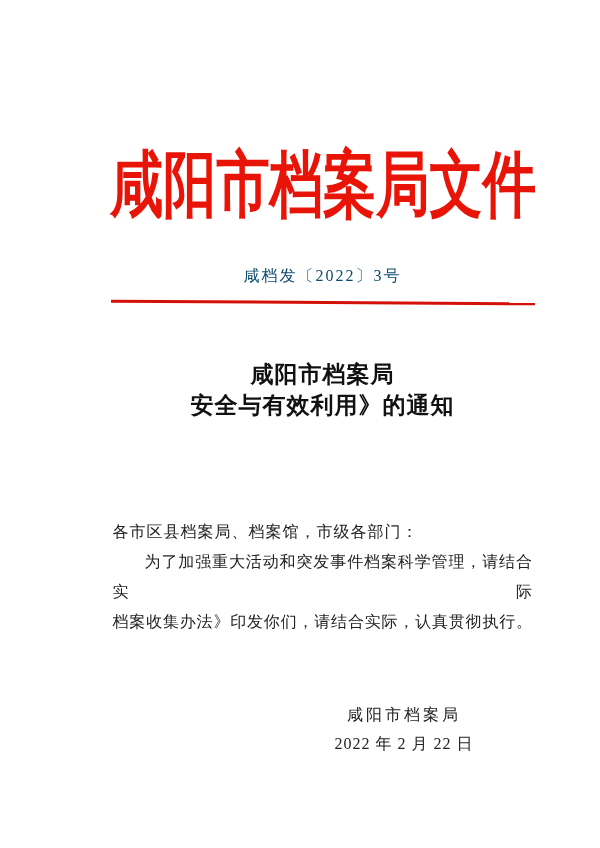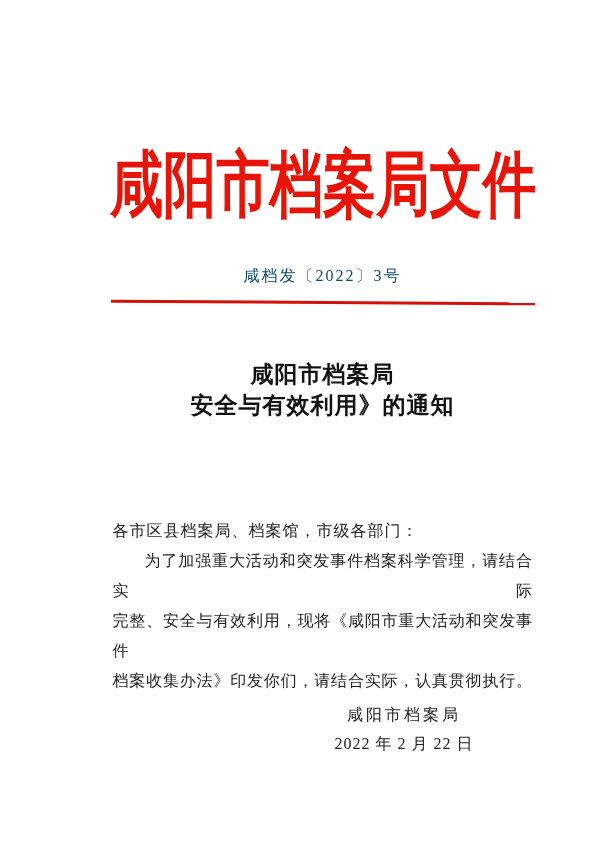--- a/index.html
+++ b/index.html
@@ -67,21 +67,20 @@
   }
   
   .body-block {
     position: absolute;
     top: 501px;
     left: 90px;
     width: 420px;
     font-size: 16px;
     line-height: 30px;
     color: #232323;
-    font-family: Liberation Mono, monospace;
   }
   .salutation {
     letter-spacing: 1px;
   }
   .bline {
     text-align: justify;
     text-align-last: justify;
     letter-spacing: 0.5px;
   }
   .bline.indent {
@@ -112,21 +111,20 @@
   <div class="redline" style="background-color: rgb(211, 17, 8);"></div>
 
   <div class="notice-title">
     <div>咸阳市档案局</div>
     <div>安全与有效利用》的通知</div>
   </div>
 
   <div class="body-block">
     <div class="salutation">各市区县档案局、档案馆，市级各部门：</div>
     <div class="bline indent">为了加强重大活动和突发事件档案科学管理，请结合实际</div>
-    <div class="bline">完整、安全与有效利用，现将《咸阳市重大活动和突发事件</div>
     <div class="bline">档案收集办法》印发你们，请结合实际，认真贯彻执行。</div>
   </div>
 
   <div class="signature">
     <div class="issuer">咸阳市档案局</div>
     <div class="date">2022 年 2 月 22 日</div>
   </div>
 
 </div>
 

